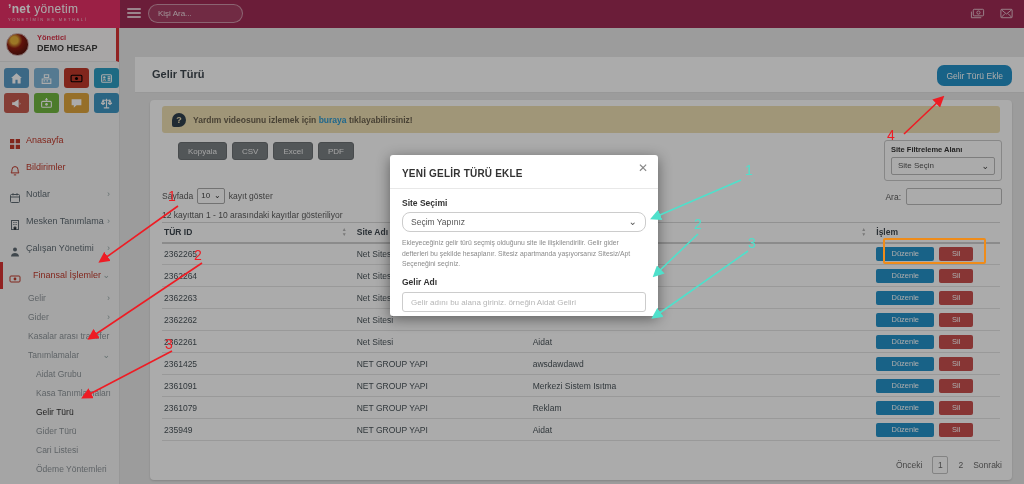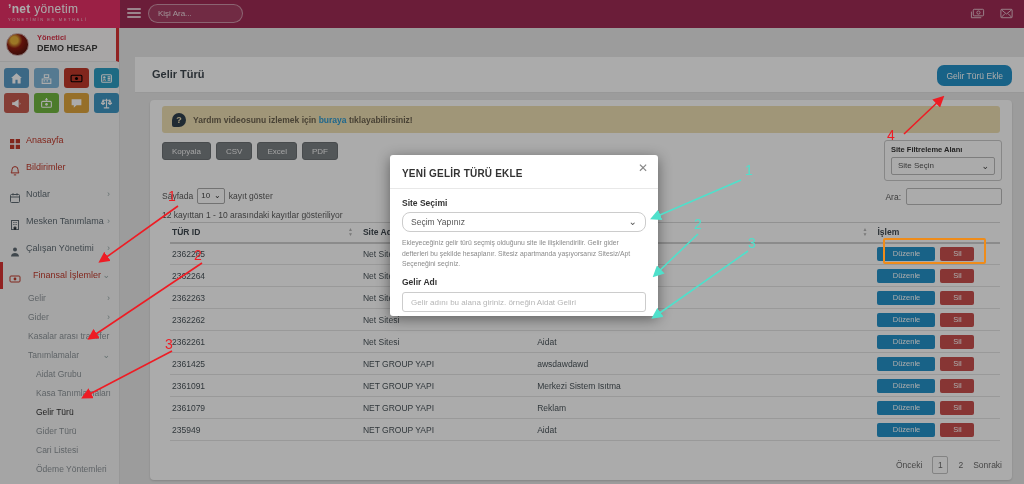--- a/index.html
+++ b/index.html
@@ -47,36 +47,36 @@
   .page-header { position:absolute; left:15px; right:0; top:29px; height:36px; background:#fff; border-bottom:1px solid #e3e3e3; }
   .page-title { position:absolute; left:17px; top:11px; font-size:11px; font-weight:bold; color:#3f4850; }
   .add-btn { position:absolute; right:12px; top:8px; height:21px; padding:0 9px; background:#2492c9; color:#fff; border:none; border-radius:7px; font-size:8.5px; cursor:pointer; }
 
   .card { position:absolute; left:30px; right:12px; top:72px; bottom:4px; background:#fff; border-radius:4px; box-shadow:0 1px 2px rgba(0,0,0,.15); }
   .banner { position:absolute; left:12px; right:12px; top:6px; height:27px; background:#efe0b4; border-radius:3px; display:flex; align-items:center; padding-left:10px; }
   .banner .qicon { width:14px; height:14px; border-radius:50% 50% 50% 2px; background:#30404d; color:#efe0b4; font-size:9px; font-weight:bold; display:flex; align-items:center; justify-content:center; margin-right:7px; }
   .banner .btxt { font-size:8.5px; font-weight:bold; color:#6e6450; }
   .banner .blink { color:#2f9ad0; cursor:pointer; }
 
-  .exports { position:absolute; left:12px; top:42px; display:flex; gap:5px; }
+  .exports { position:absolute; left:28px; top:42px; display:flex; gap:5px; }
   .exp-btn { height:18px; padding:0 9px; background:#7b8084; border:1px solid #6c7174; color:#f2f2f2; font-size:8px; border-radius:3px; cursor:pointer; }
 
   .filterbox { position:absolute; right:10px; top:40px; width:118px; height:41px; border:1px solid #c9c9c9; border-radius:3px; padding:4px 6px; }
   .filterbox .flabel { font-size:7.5px; font-weight:bold; color:#333; margin-bottom:3px; }
   .fselect { position:relative; height:18px; border:1px solid #bbb; border-radius:2px; font-size:8px; color:#555; line-height:16px; padding:0 6px; cursor:pointer; background:#fff; }
   .fselect .chev { position:absolute; right:5px; top:0; color:#444; font-size:9px; }
 
   .lenrow { position:absolute; left:12px; top:88px; font-size:8.5px; color:#5a5a5a; display:flex; align-items:center; gap:4px; }
   .lenselect { height:16px; border:1px solid #aaa; border-radius:2px; font-size:8px; color:#444; padding:0 3px; line-height:14px; background:#fff; cursor:pointer; }
   .lenselect .chev { font-size:8px; margin-left:4px; color:#333; }
   .ararow { position:absolute; right:10px; top:88px; font-size:8.5px; color:#5a5a5a; display:flex; align-items:center; gap:5px; }
   .arainput { width:96px; height:17px; border:1px solid #bbb; border-radius:2px; outline:none; font-size:8px; padding:0 4px; }
   .inforow { position:absolute; left:12px; top:110px; font-size:8.5px; color:#5a5a5a; }
 
-  .tablewrap { position:absolute; left:20px; right:12px; top:122px; }
+  .tablewrap { position:absolute; left:12px; right:12px; top:122px; }
   table { width:100%; border-collapse:collapse; table-layout:fixed; }
   thead th { text-align:left; font-size:8.5px; color:#3f4850; font-weight:bold; height:20px;
     border-top:1px solid #d8d8d8; border-bottom:2px solid #cfcfcf; position:relative; padding:0 2px; }
   tbody td { font-size:8.5px; color:#4a545a; height:22px; border-bottom:1px solid #e4e4e4; padding:0 2px; overflow:hidden; white-space:nowrap; }
   .sortglyph { position:absolute; right:8px; top:4px; font-size:5px; color:#b5b5b5; line-height:5px; text-align:center; }
   .act-btn { height:14px; border:none; border-radius:2px; color:#fff; font-size:7.5px; cursor:pointer; padding:0 6px; }
   .act-edit { background:#2492c9; width:58px; }
   .act-del { background:#c9504e; width:34px; margin-left:5px; }
 
   .pagination { position:absolute; right:10px; bottom:6px; display:flex; align-items:center; gap:10px; font-size:8.5px; color:#6b6b6b; }

